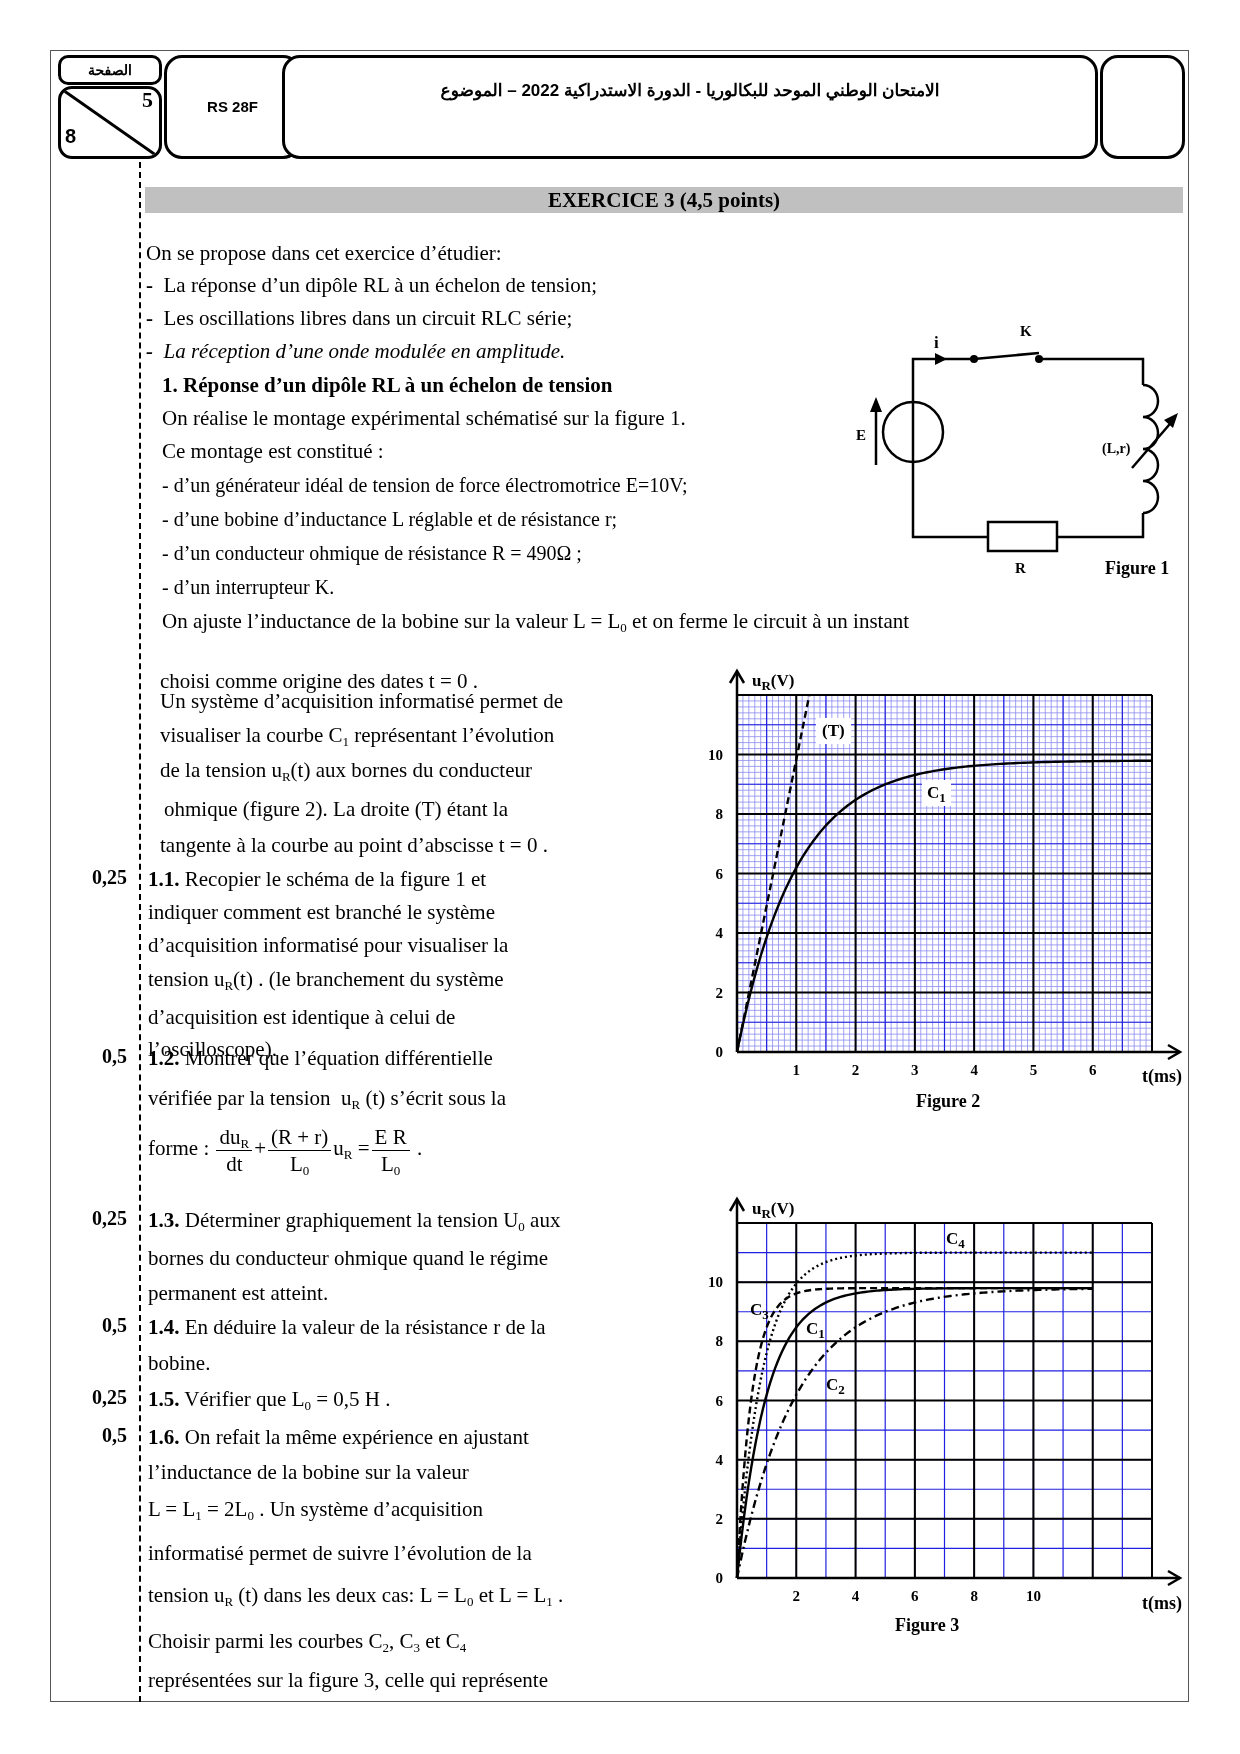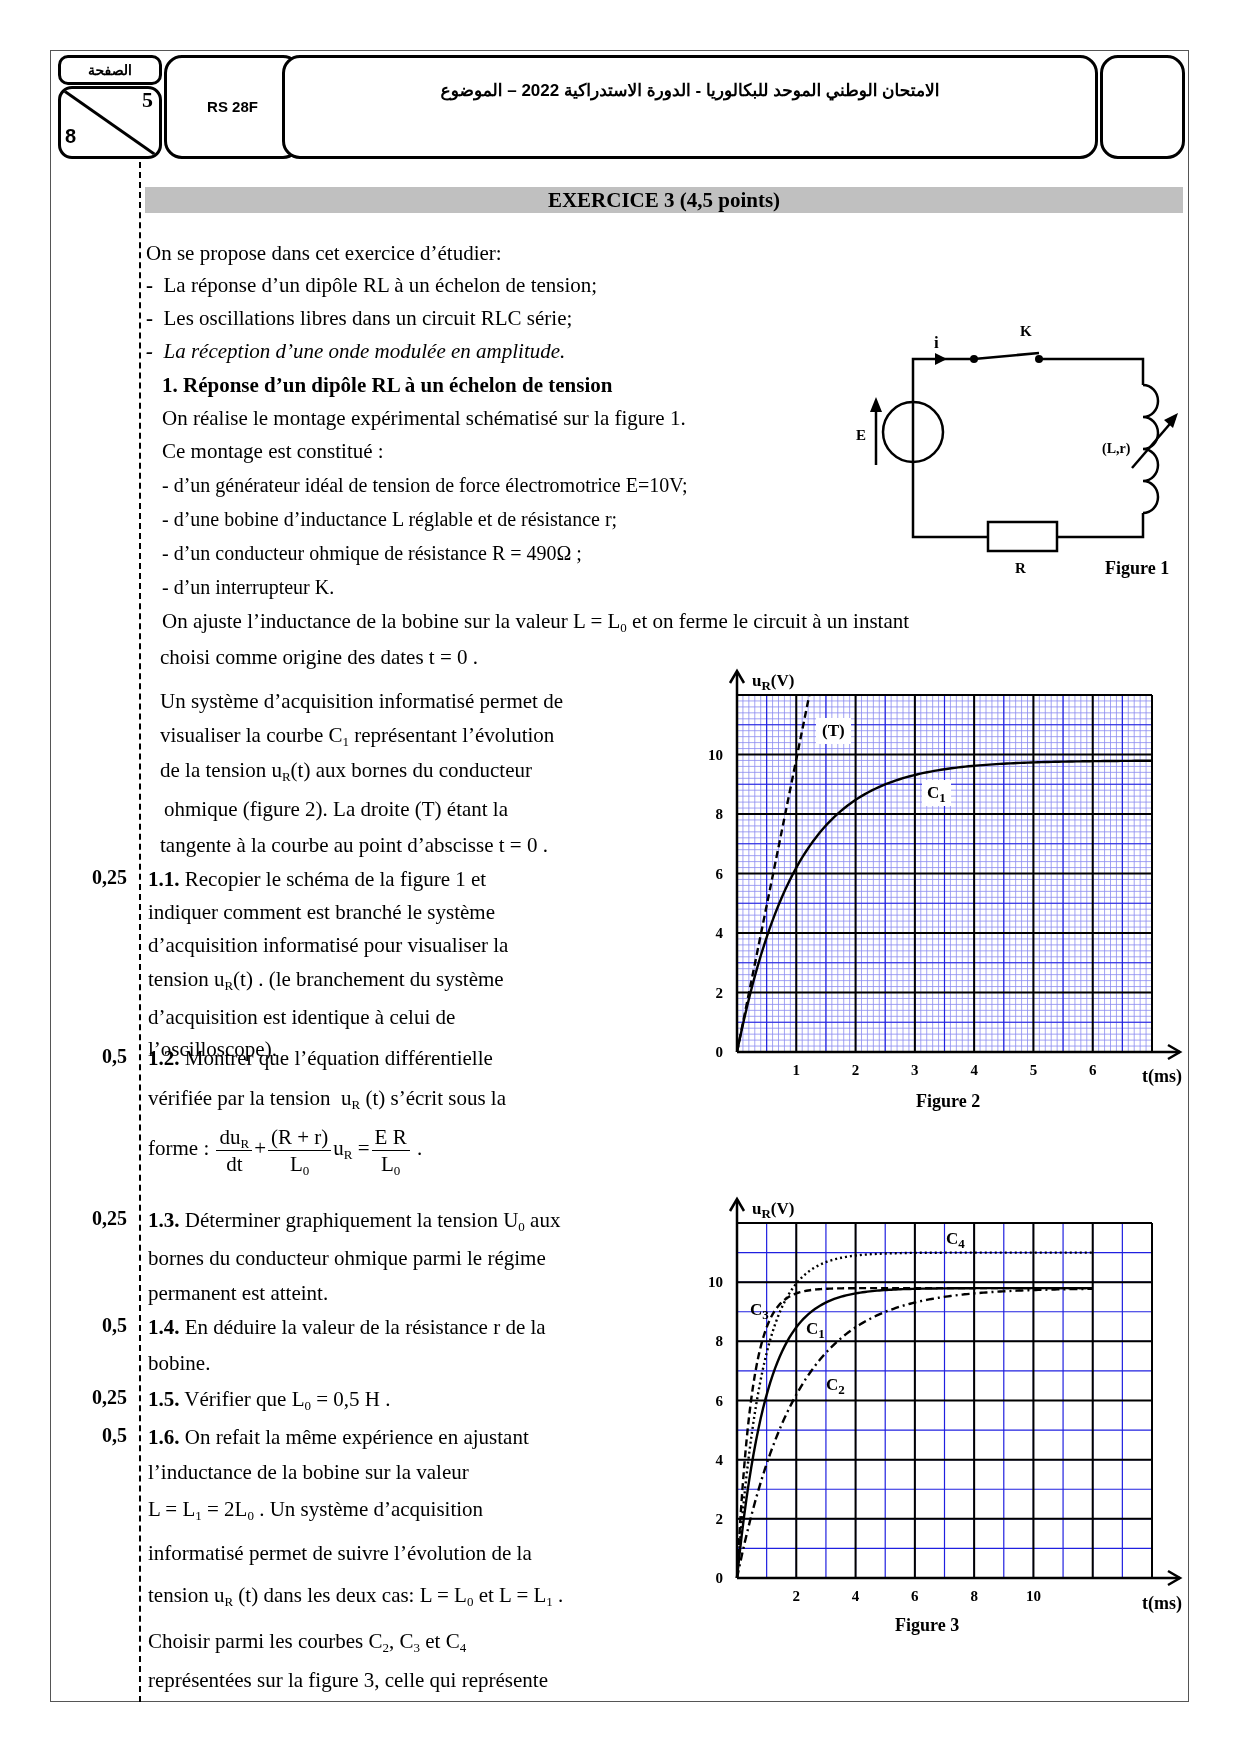--- a/index.html
+++ b/index.html
@@ -52,21 +52,21 @@
 <div class="t" style="left:146px;top:305px;"><b>-</b>&nbsp; <span>Les oscillations libres dans un circuit RLC série;</span></div>
 <div class="t" style="left:146px;top:338px;font-style:italic;"><b>-</b>&nbsp; <span>La réception d’une onde modulée en amplitude.</span></div>
 <div class="t b" style="left:162px;top:372px;">1.  Réponse d’un dipôle RL à un échelon de tension</div>
 <div class="t" style="left:162px;top:405px;">On réalise le montage expérimental schématisé sur la figure 1.</div>
 <div class="t" style="left:162px;top:438px;">Ce montage est constitué :</div>
 <div class="t" style="left:162px;top:472px;font-size:20px;">- d’un générateur idéal de tension de force électromotrice E=10V;</div>
 <div class="t" style="left:162px;top:506px;font-size:20px;">- d’une bobine d’inductance L réglable et de résistance r;</div>
 <div class="t" style="left:162px;top:540px;font-size:20px;">- d’un conducteur ohmique de résistance R = 490Ω ;</div>
 <div class="t" style="left:162px;top:574px;font-size:20px;">- d’un interrupteur K.</div>
 <div class="t" style="left:162px;top:608px;"><span>On ajuste l’inductance de la bobine sur la valeur  L = L</span><sub>0</sub><span>  et on ferme le circuit à un instant</span></div>
-<div class="t" style="left:160px;top:644px;">choisi comme origine des dates t = 0 .</div>
+<div class="t" style="left:160px;top:668px;">choisi comme origine des dates t = 0 .</div>
 <div class="t" style="left:160px;top:688px;">Un système d’acquisition informatisé permet de</div>
 <div class="t" style="left:160px;top:722px;"><span>visualiser la courbe C</span><sub>1</sub><span> représentant l’évolution</span></div>
 <div class="t" style="left:160px;top:757px;"><span>de la tension  u</span><sub>R</sub><span>(t)  aux bornes du conducteur</span></div>
 <div class="t" style="left:164px;top:796px;">ohmique (figure 2). La droite (T) étant la</div>
 <div class="t" style="left:160px;top:832px;">tangente à la courbe au point d’abscisse t = 0 .</div>
 
 <div class="mark" style="top:866px;">0,25</div>
 <div class="t" style="left:148px;top:866px;"><b>1.1.</b><span>  Recopier le schéma de la figure 1 et</span></div>
 <div class="t" style="left:148px;top:899px;">indiquer comment est branché le système</div>
 <div class="t" style="left:148px;top:932px;">d’acquisition informatisé pour visualiser la</div>
@@ -86,21 +86,21 @@
       <span class="num">(R + r)</span>
       <span class="den"><span>L</span><sub>0</sub></span>
     </span><span>u</span><sub>R</sub> =<span class="frac">
       <span class="num">E R</span>
       <span class="den"><span>L</span><sub>0</sub></span>
     </span> .
 </div>
 
 <div class="mark" style="top:1207px;">0,25</div>
 <div class="t" style="left:148px;top:1207px;"><b>1.3.</b><span> Déterminer graphiquement la tension  U</span><sub>0</sub><span> aux</span></div>
-<div class="t" style="left:148px;top:1245px;">bornes du conducteur ohmique parmi le régime</div>
+<div class="t" style="left:148px;top:1245px;">bornes du conducteur ohmique quand le régime</div>
 <div class="t" style="left:148px;top:1280px;">permanent est atteint.</div>
 
 <div class="mark" style="top:1314px;">0,5</div>
 <div class="t" style="left:148px;top:1314px;"><b>1.4.</b><span> En déduire la valeur de la résistance r de la</span></div>
 <div class="t" style="left:148px;top:1350px;">bobine.</div>
 
 <div class="mark" style="top:1386px;">0,25</div>
 <div class="t" style="left:148px;top:1386px;"><b>1.5.</b><span> Vérifier que L</span><sub>0</sub><span> = 0,5 H .</span></div>
 
 <div class="mark" style="top:1424px;">0,5</div>

